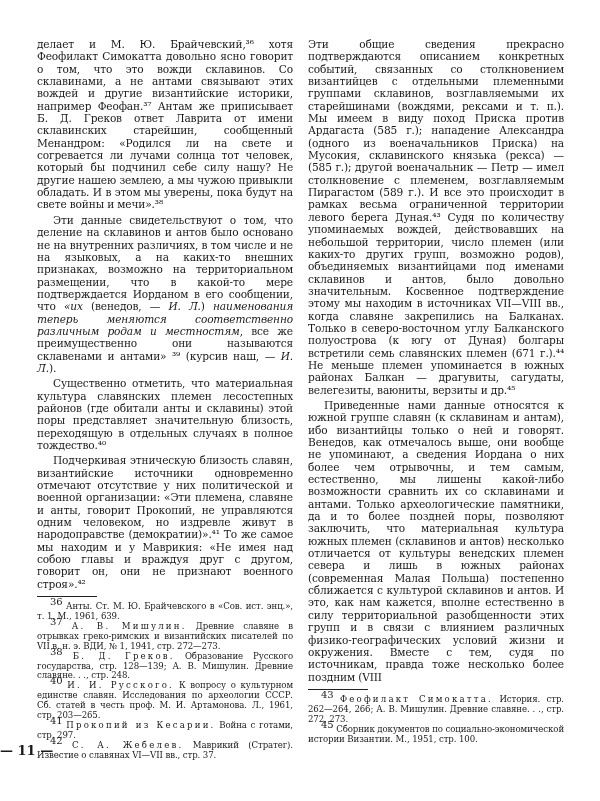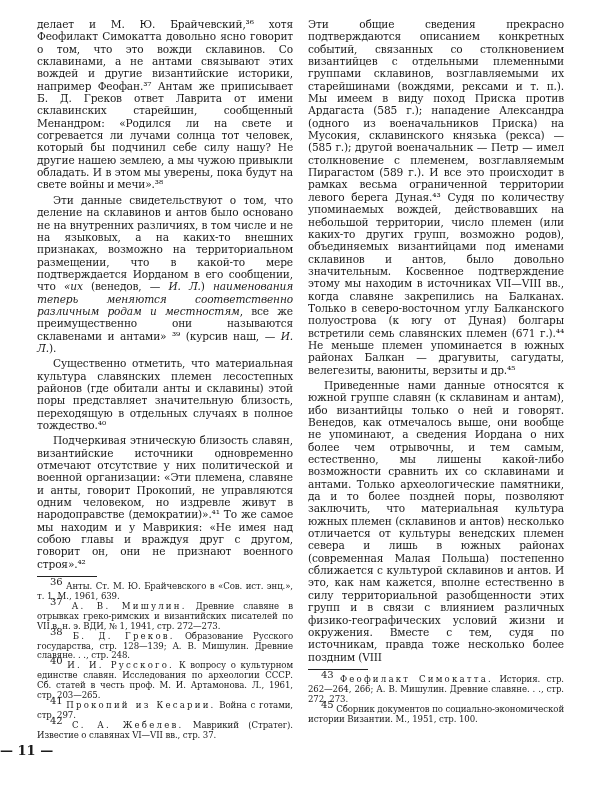--- a/index.html
+++ b/index.html
@@ -2,21 +2,21 @@
 <html><head>
 <meta charset="utf-8">
 <style>
   html, body { margin: 0; padding: 0; background: #ffffff; }
   body {
     width: 600px; height: 801px; position: relative; overflow: hidden;
     font-family: "DejaVu Serif", "Liberation Serif", serif;
     color: #1a1a1a;
   }
   .col {
-    position: absolute; top: 18px; width: 256px;
+    position: absolute; top: 38px; width: 256px;
   }
   .col-left { left: 37px; }
   .col-right { left: 308px; }
   .body-text {
     font-size: 10.6px; line-height: 12.35px;
     text-align: justify; letter-spacing: -0.15px;
     margin: 0;
   }
   .body-text p { margin: 0; text-indent: 0; }
   .body-text p.indent { text-indent: 16px; margin-top: 3px; }

